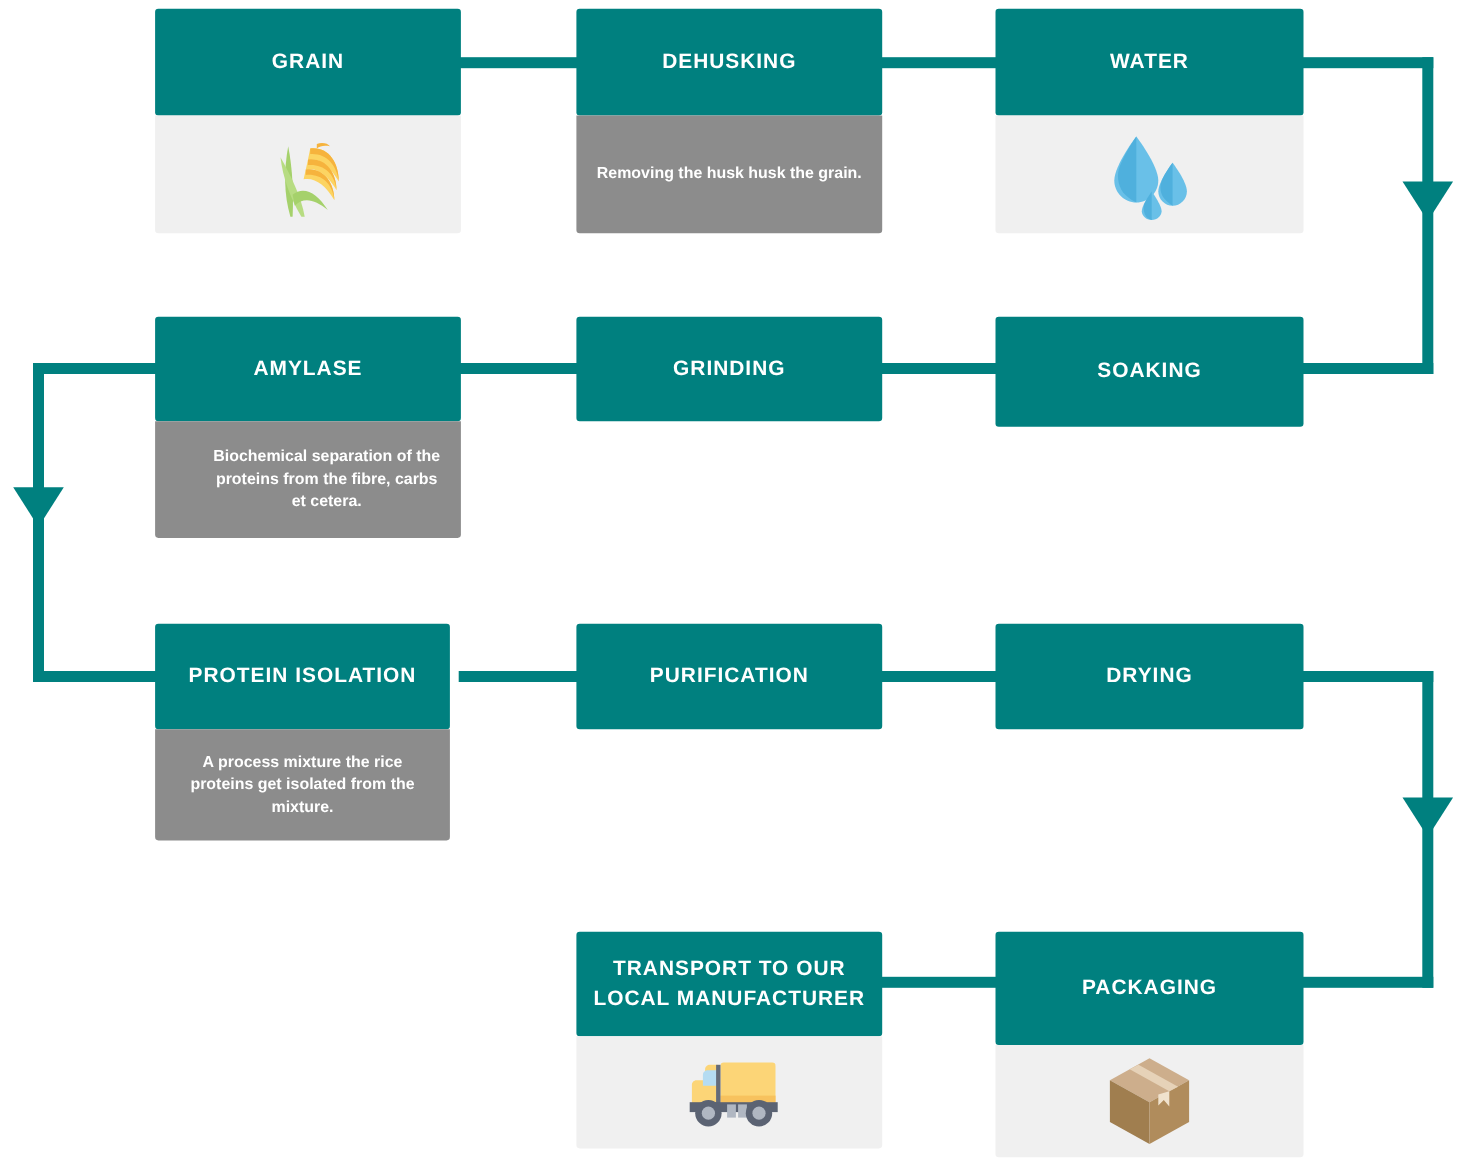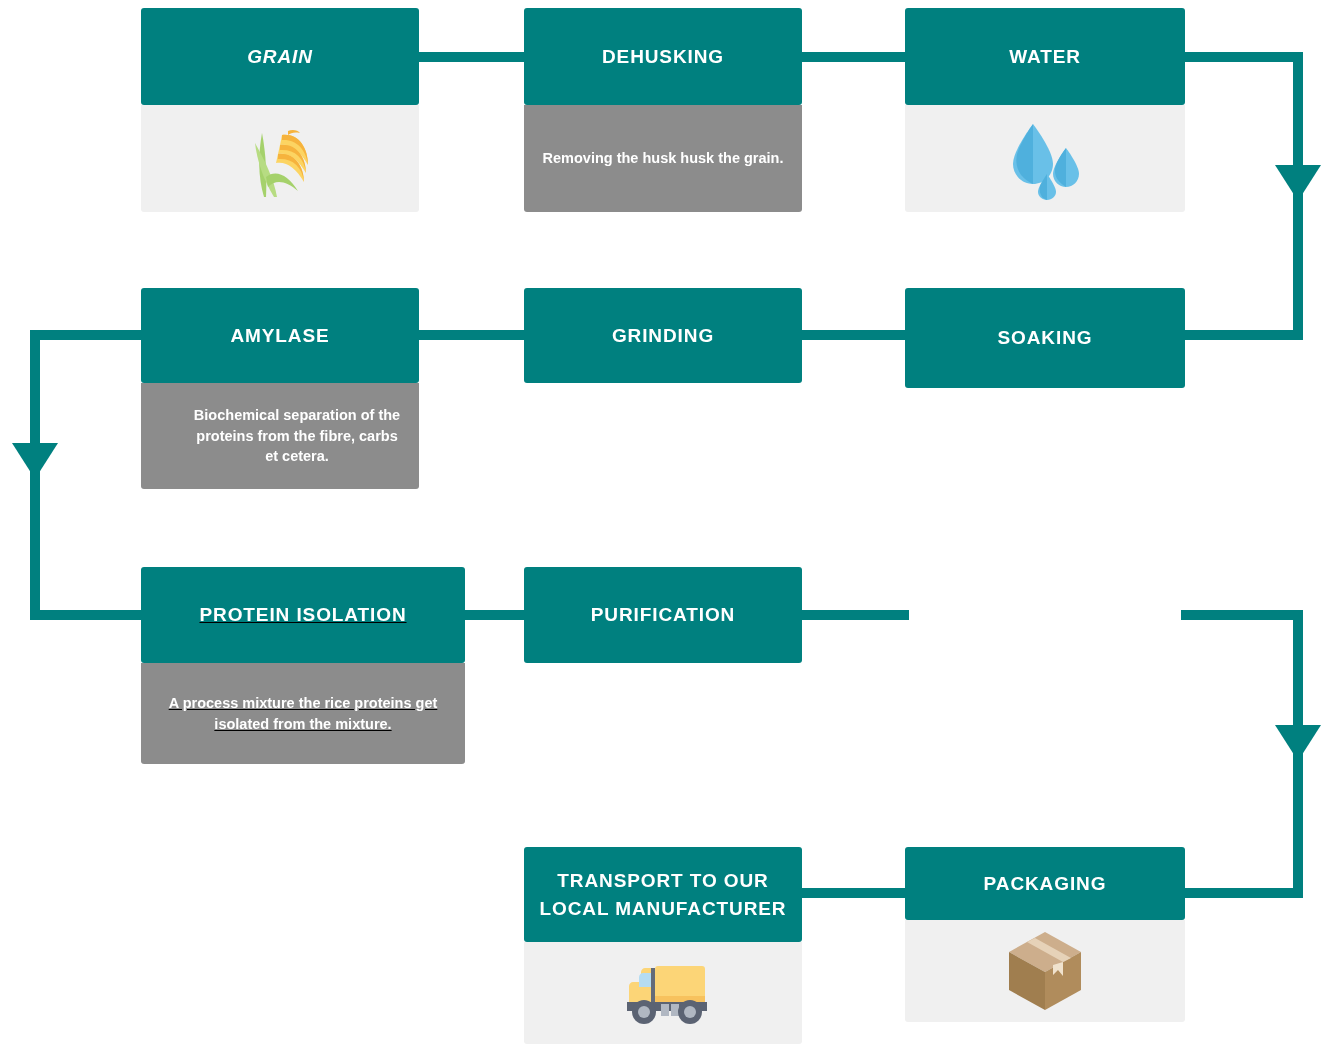--- a/index.html
+++ b/index.html
@@ -111,21 +111,21 @@
   <div class="conn conn-h" style="left:797px; top:610px; width:112px;"></div>
 
   <div class="conn conn-h" style="left:1181px; top:610px; width:122px;"></div>
   <div class="conn conn-v" style="left:1293px; top:610px; height:288px;"></div>
   <div class="arrow-down" style="left:1275px; top:725px;"></div>
   <div class="conn conn-h" style="left:1181px; top:888px; width:122px;"></div>
 
   <div class="conn conn-h" style="left:797px; top:888px; width:112px;"></div>
 
   <div class="node" style="left:141px; top:8px; width:278px;">
-    <div class="node-head" style="height:97px;font-style:italic;">
+    <div class="node-head" style="height:97px;">
       <div class="node-title">GRAIN</div>
     </div>
     <div class="node-body icon" style="height:107px;">
       <div class="icon-wrap">
         <svg width="72" height="80" viewBox="0 0 72 80">
           <path d="M20 78 C14 58 14 36 18 14 C22 34 23 58 22 78 Z" fill="#a5d16b"></path>
           <path d="M30 78 C20 62 13 42 11 24 C20 40 30 60 33 78 Z" fill="#b7dc82"></path>
           <path d="M38 16 C54 14 64 28 64 46 C56 32 46 24 36 26 Z" fill="#fcd462"></path>
           <path d="M36 26 C52 24 62 38 62 54 C54 40 44 33 34 35 Z" fill="#fcd462"></path>
           <path d="M34 35 C50 33 60 47 60 63 C52 49 42 42 32 44 Z" fill="#fcd462"></path>
@@ -180,35 +180,40 @@
       <div class="node-title">GRINDING</div>
     </div>
   </div>
 
   <div class="node" style="left:905px; top:288px; width:280px;">
     <div class="node-head" style="height:100px; border-radius:3px;">
       <div class="node-title">SOAKING</div>
     </div>
   </div>
 
-  <div class="node" style="left:141px; top:567px; width:324px;text-decoration:underline;">
+  <div class="node" style="left:141px; top:567px; width:268px;">
     <div class="node-head" style="height:96px;">
       <div class="node-title">PROTEIN ISOLATION</div>
     </div>
     <div class="node-body desc" style="height:101px;">
       <div class="node-desc-text">A process mixture the rice proteins get isolated from the mixture.</div>
     </div>
   </div>
 
   <div class="node" style="left:524px; top:567px; width:278px;">
     <div class="node-head" style="height:96px; border-radius:3px;">
       <div class="node-title">PURIFICATION</div>
     </div>
   </div>
 
+  <div class="node" style="left:905px; top:567px; width:280px;">
+    <div class="node-head" style="height:96px; border-radius:3px;">
+      <div class="node-title">DRYING</div>
+    </div>
+  </div>
 
   <div class="node" style="left:524px; top:847px; width:278px;">
     <div class="node-head" style="height:95px;">
       <div class="node-title">TRANSPORT TO OUR LOCAL MANUFACTURER</div>
     </div>
     <div class="node-body icon" style="height:102px;">
       <div class="icon-wrap">
         <svg width="92" height="66" viewBox="0 0 92 66">
           <rect x="38" y="6" width="50" height="38" rx="3" fill="#fcd577"></rect>
           <rect x="38" y="36" width="50" height="8" fill="#f7c25e"></rect>
@@ -221,21 +226,21 @@
           <circle cx="27" cy="52" r="12" fill="#5b6373"></circle>
           <circle cx="27" cy="52" r="6" fill="#b0b7c2"></circle>
           <circle cx="73" cy="52" r="12" fill="#5b6373"></circle>
           <circle cx="73" cy="52" r="6" fill="#b0b7c2"></circle>
         </svg>
       </div>
     </div>
   </div>
 
   <div class="node" style="left:905px; top:847px; width:280px;">
-    <div class="node-head" style="height:73px;">
+    <div class="node-head" style="height:103px;">
       <div class="node-title">PACKAGING</div>
     </div>
     <div class="node-body icon" style="height:102px;">
       <div class="icon-wrap">
         <svg width="80" height="82" viewBox="0 0 80 82">
           <path d="M40 2 L76 22 L40 42 L4 22 Z" fill="#cdae8c"></path>
           <path d="M4 22 L40 42 L40 80 L4 60 Z" fill="#a07e4f"></path>
           <path d="M40 42 L76 22 L76 60 L40 80 Z" fill="#b08c5c"></path>
           <path d="M30 8 L66 28 L58 32 L22 12 Z" fill="#e6d2b8"></path>
           <path d="M58 32 L58 46 L53 40 L48 45 L48 35 Z" fill="#f0e2cd"></path>

